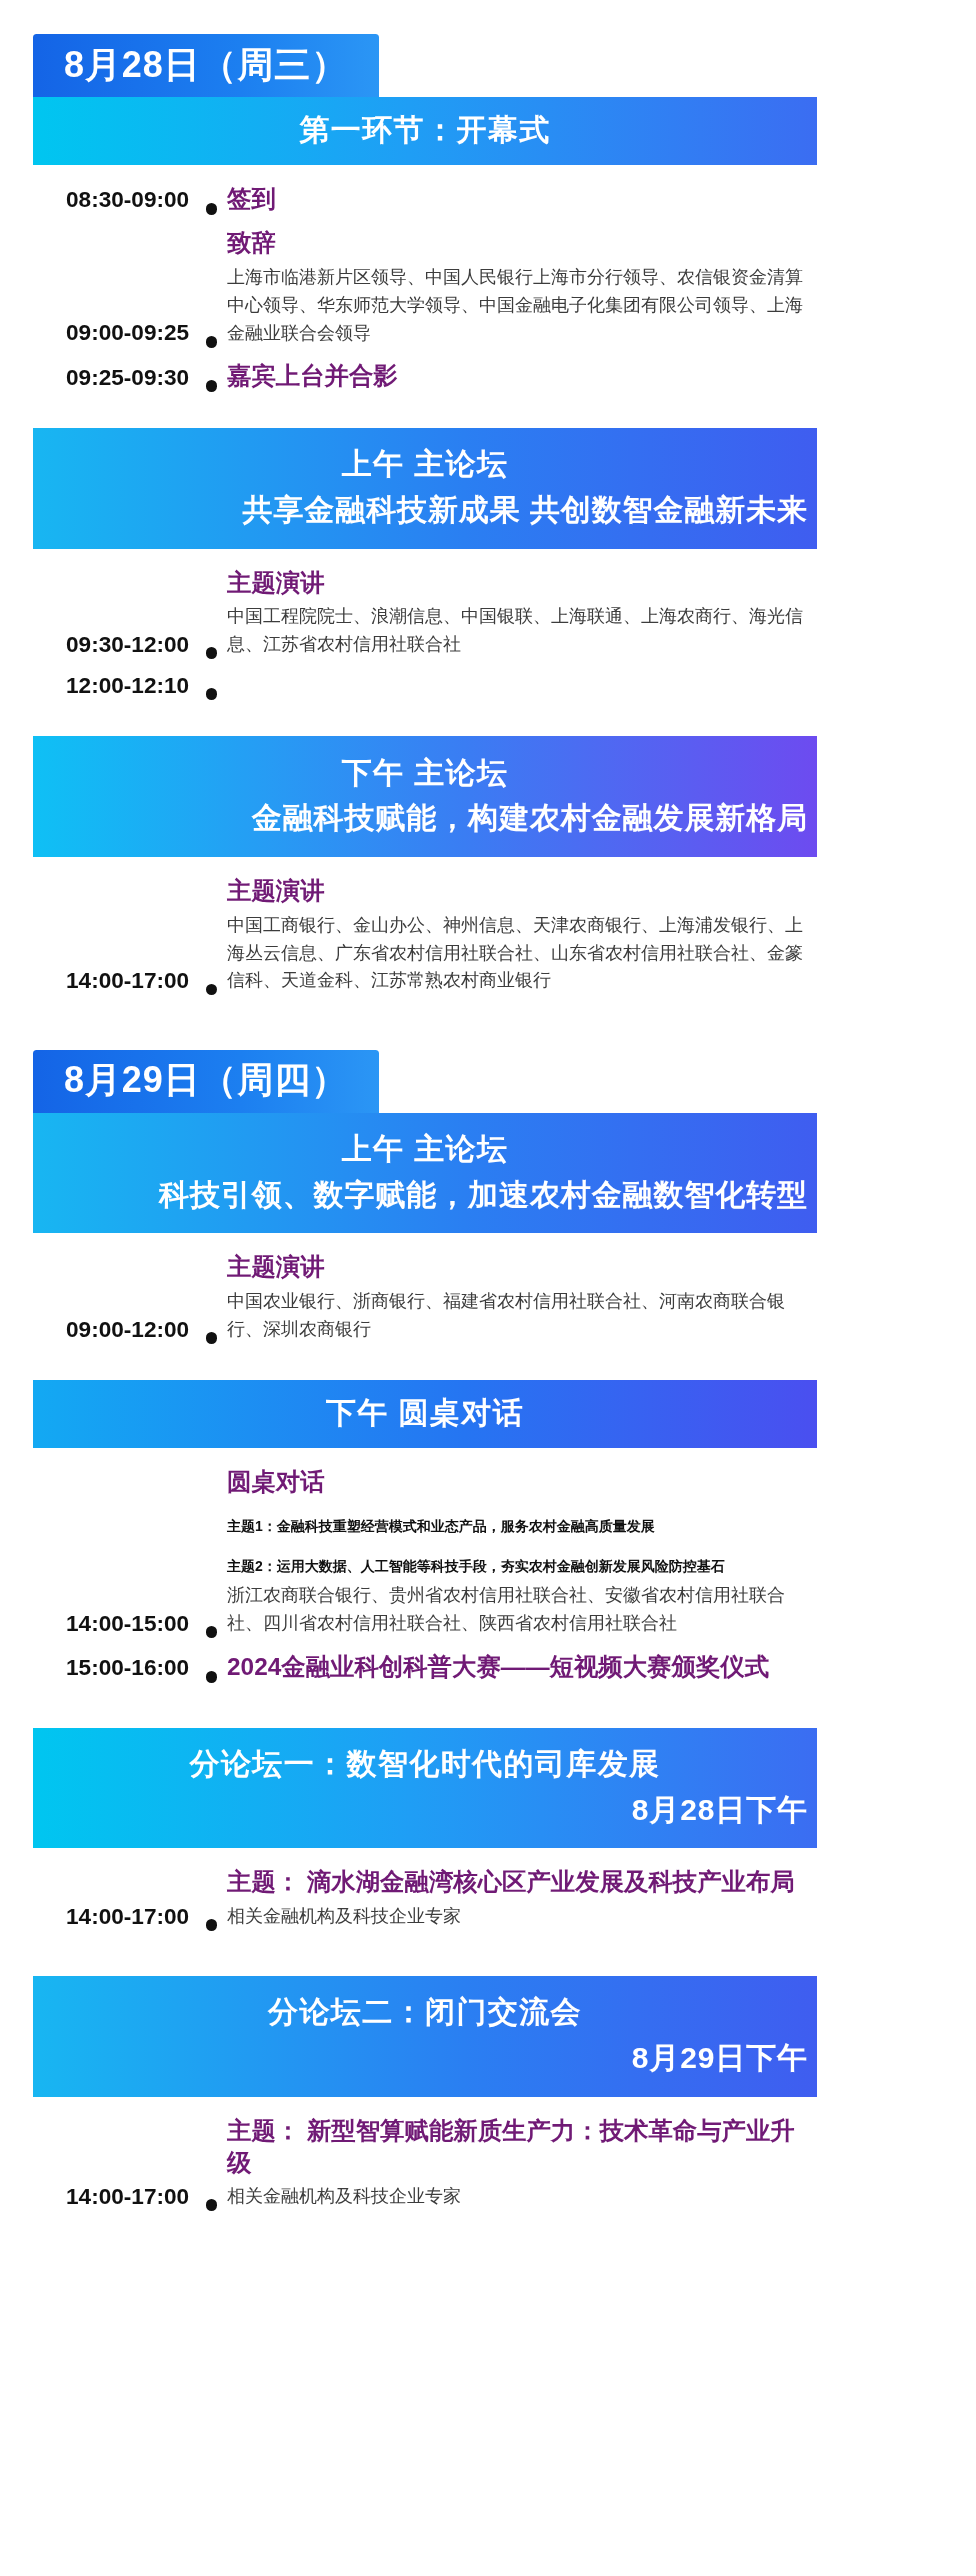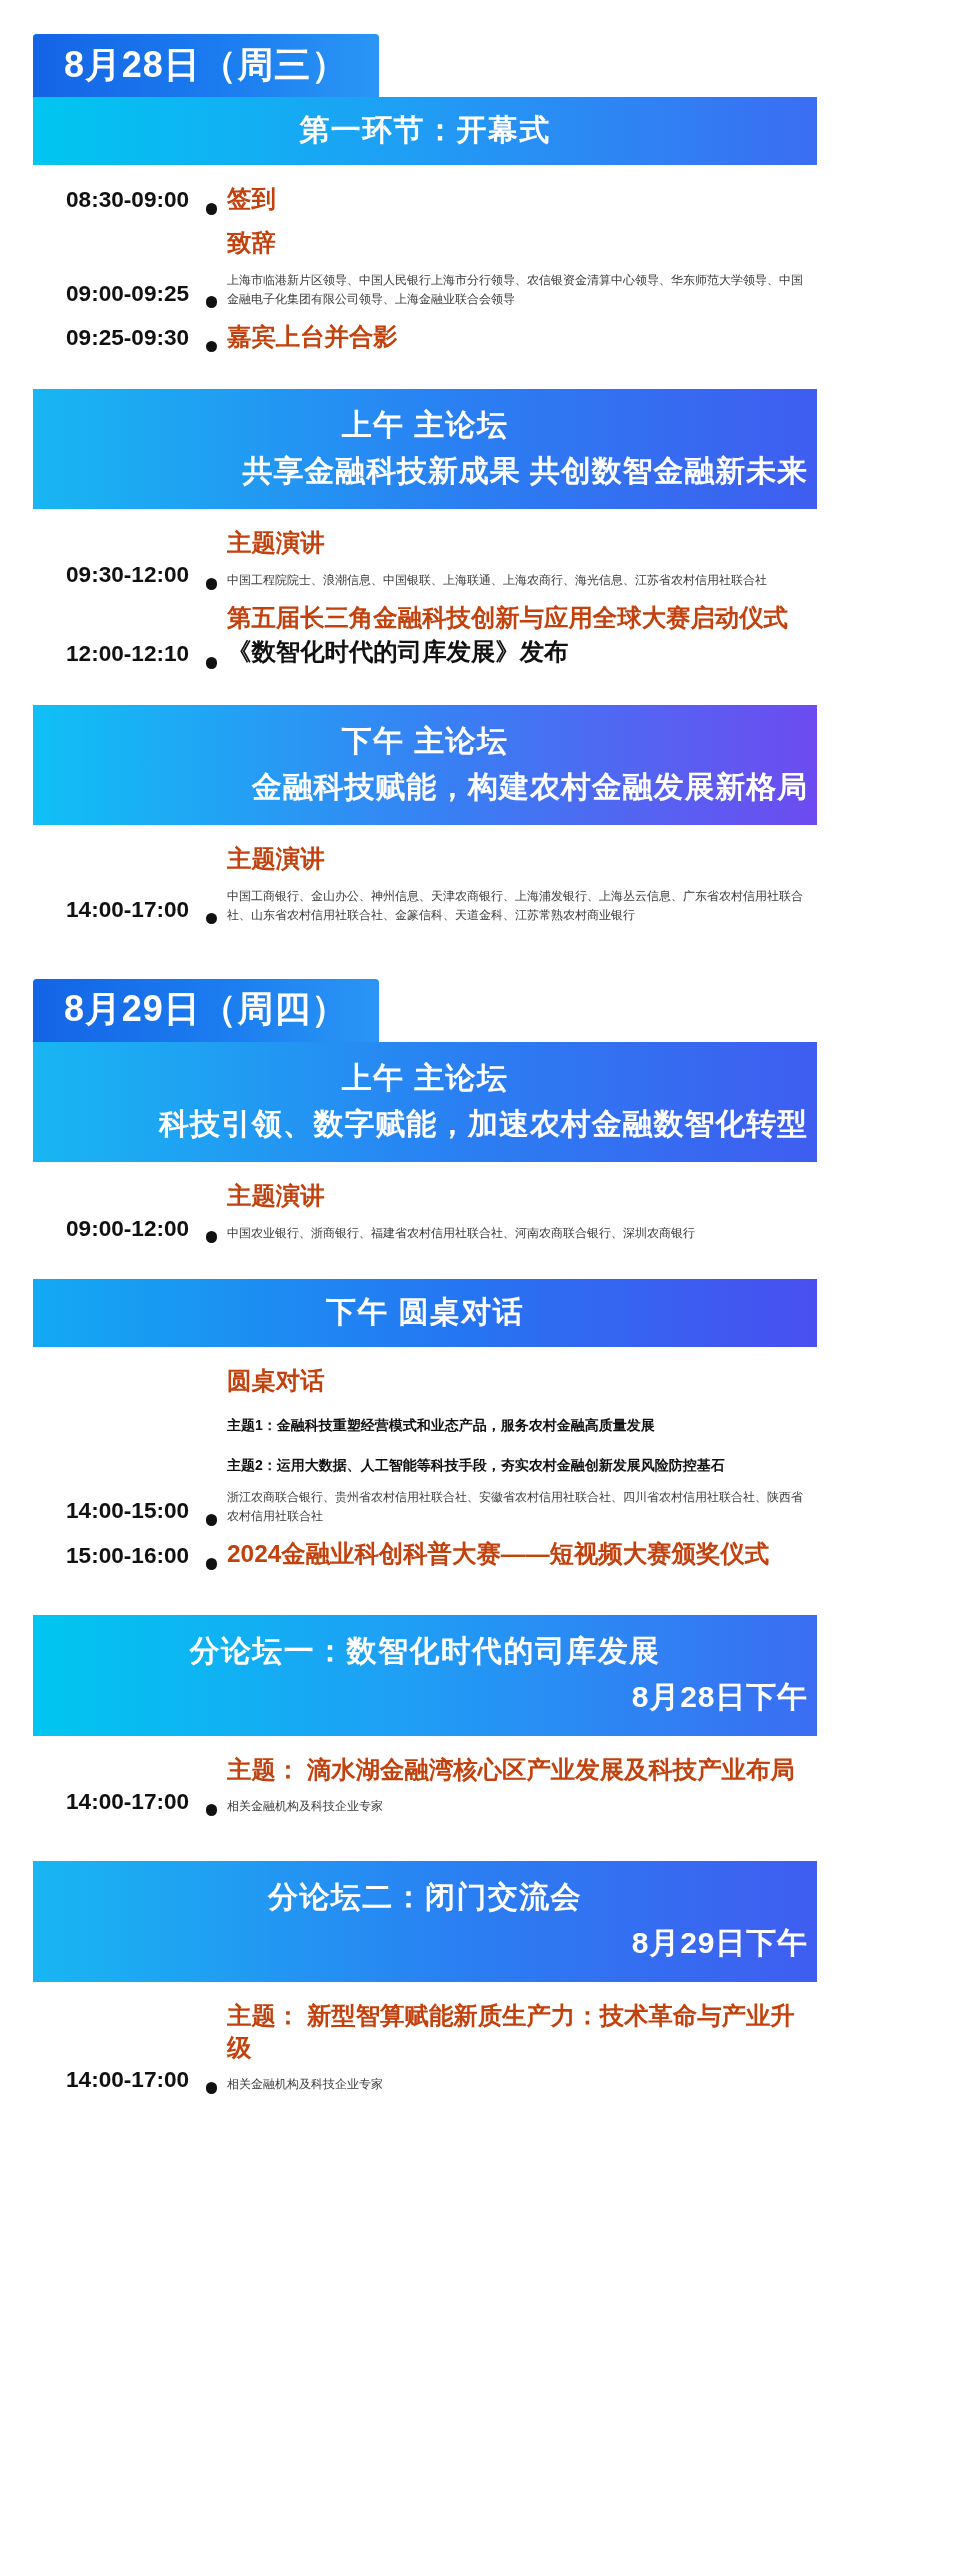--- a/index.html
+++ b/index.html
@@ -105,35 +105,35 @@
     background: #111111;
     display: block;
   }
   .row .content {
     flex: 1 1 auto;
     padding-right: 5.4px;
   }
   .row .c-title {
     font-size: 24.4px;
     font-weight: bold;
-    color: #c2410c;
+    color: #701a75;
     line-height: 1.3;
   }
   .row .c-title2 {
     font-size: 24.4px;
     font-weight: bold;
     color: #111111;
     line-height: 1.35;
     margin-top: 1.8px;
   }
   .row .c-desc {
-    font-size: 12px;
+    font-size: 18px;
     color: #3c3c3c;
     line-height: 1.55;
-    margin-top: 12px;
+    margin-top: 5px;
   }
   .row .c-topic {
     font-size: 14px;
     font-weight: bold;
     color: #111111;
     line-height: 1.5;
     margin-top: 19px;
   }
 
   .block { margin-bottom: 12.7px; }
@@ -201,24 +201,20 @@
         <div class="content">
           <div class="c-title">主题演讲</div>
           <div class="c-desc">中国工程院院士、浪潮信息、中国银联、上海联通、上海农商行、海光信息、江苏省农村信用社联合社</div>
         </div>
       </div>
       <div class="row">
         <div class="time">12:00-12:10</div>
         <div class="dot-col">
             <span class="dot"></span>
           </div>
-        <div class="content">
-          <div class="c-title">第五届长三角金融科技创新与应用全球大赛启动仪式</div>
-          <div class="c-title2">《数智化时代的司库发展》发布</div>
-        </div>
       </div>
     </div>
   </div>
 
   <div class="gap-md"></div>
 
   <div class="block">
     <div class="banner purple tall">
       <div class="b-title">下午 主论坛</div>
       <div class="b-sub">金融科技赋能，构建农村金融发展新格局</div>

